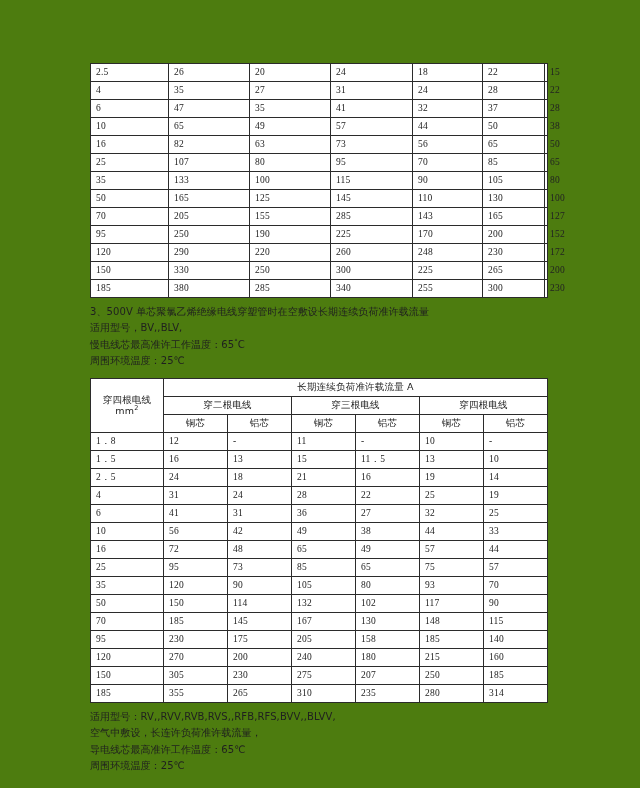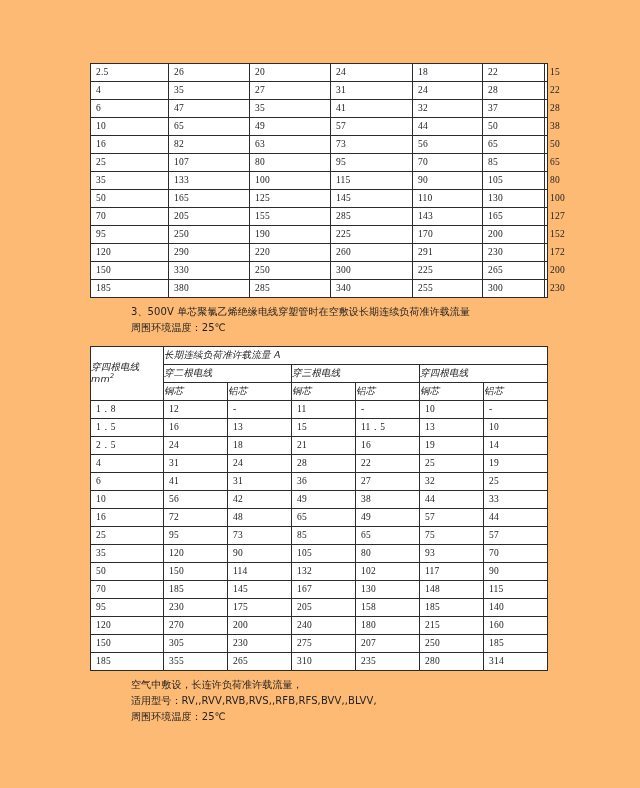--- a/index.html
+++ b/index.html
@@ -12,21 +12,21 @@
     height: 788px;
     overflow: hidden;
     font-family: "Liberation Serif", "DejaVu Serif", serif;
     color: #1a1a1a;
     -webkit-font-smoothing: none;
   }
   .page {
     position: relative;
     width: 640px;
     height: 788px;
-    background: #fdba74;
+    background: #4d7c0f;
   }
   .content {
     position: absolute;
     left: 90px;
     top: 63px;
     width: 458px;
   }
 
   table.grid {
     border-collapse: collapse;
@@ -40,34 +40,33 @@
     font-size: 9.5px;
     line-height: 1.1;
     padding: 2px 0 2px 5px;
     text-align: left;
     height: 13px;
     vertical-align: middle;
     color: #222;
     letter-spacing: 0.2px;
   }
   table.grid td.ctr, table.grid th.ctr {
-    text-align: left;
+    text-align: center;
     padding-left: 0;
-    font-style: italic;
   }
 
   .tbl1 td { height: 14.4px; }
 
   .para {
     font-size: 10px;
     line-height: 16.3px;
     color: #1f1f1f;
     letter-spacing: 0.1px;
   }
-  .para .ln { white-space: nowrap; margin-left: 41px; }
+  .para .ln { white-space: nowrap; }
   .para.blk1 { margin-top: 6px; }
   .para.blk2 { margin-top: 6px; }
   .sup {
     font-size: 7px;
     vertical-align: super;
     line-height: 0;
   }
 
   .cjk { font-family: "DejaVu Sans", "Liberation Sans", sans-serif; }
 
@@ -175,21 +174,21 @@
           <td>225</td>
           <td>170</td>
           <td>200</td>
           <td>152</td>
         </tr>
         <tr>
           <td>120</td>
           <td>290</td>
           <td>220</td>
           <td>260</td>
-          <td>291</td>
+          <td>248</td>
           <td>230</td>
           <td>172</td>
         </tr>
         <tr>
           <td>150</td>
           <td>330</td>
           <td>250</td>
           <td>300</td>
           <td>225</td>
           <td>265</td>
@@ -202,20 +201,22 @@
           <td>340</td>
           <td>255</td>
           <td>300</td>
           <td>230</td>
         </tr>
       </tbody>
     </table>
 
     <div class="para blk1 cjk">
       <div class="ln">3、500V 单芯聚氯乙烯绝缘电线穿塑管时在空敷设长期连续负荷准许载流量</div>
+      <div class="ln">适用型号，BV,,BLV,</div>
+      <div class="ln"><span>慢电线芯最高准许工作温度：65</span><span class="sup">°</span><span>C</span></div>
       <div class="ln">周围环境温度：25℃</div>
     </div>
 
     <div class="gap-a"></div>
 
     <table class="grid tbl2">
       <thead>
         <tr>
           <th class="ctr hdr-cjk" rowspan="3" style="width:72px">
             <span>穿四根电线</span><br>
@@ -370,19 +371,20 @@
           <td>265</td>
           <td>310</td>
           <td>235</td>
           <td>280</td>
           <td>314</td>
         </tr>
       </tbody>
     </table>
 
     <div class="para blk2 cjk">
+      <div class="ln">适用型号：RV,,RVV,RVB,RVS,,RFB,RFS,BVV,,BLVV,</div>
       <div class="ln">空气中敷设，长连许负荷准许载流量，</div>
-      <div class="ln">适用型号：RV,,RVV,RVB,RVS,,RFB,RFS,BVV,,BLVV,</div>
+      <div class="ln">导电线芯最高准许工作温度：65℃</div>
       <div class="ln">周围环境温度：25℃</div>
     </div>
 
   </div>
 </div>
 
 </body></html>

